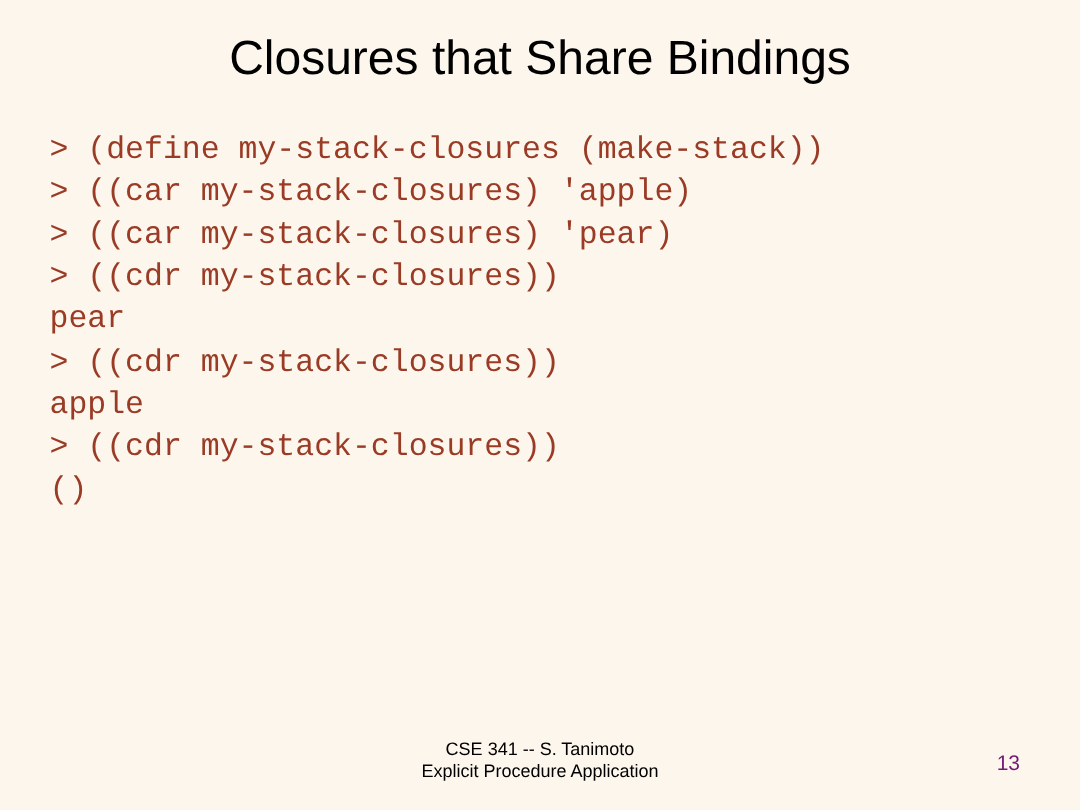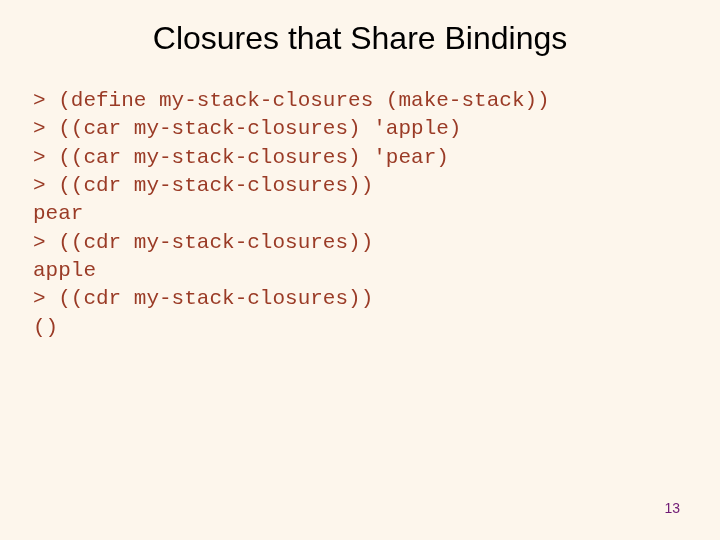--- a/index.html
+++ b/index.html
@@ -61,14 +61,18 @@
   <div class="title">Closures that Share Bindings</div>
   <div class="code-block">&gt; (define my-stack-closures (make-stack))
 &gt; ((car my-stack-closures) 'apple)
 &gt; ((car my-stack-closures) 'pear)
 &gt; ((cdr my-stack-closures))
 pear
 &gt; ((cdr my-stack-closures))
 apple
 &gt; ((cdr my-stack-closures))
 ()</div>
+  <div class="footer-center">
+    <div>CSE 341 -- S. Tanimoto</div>
+    <div>Explicit Procedure Application</div>
+  </div>
   <div class="footer-right">13</div>
 </div>
 
 </body></html>

